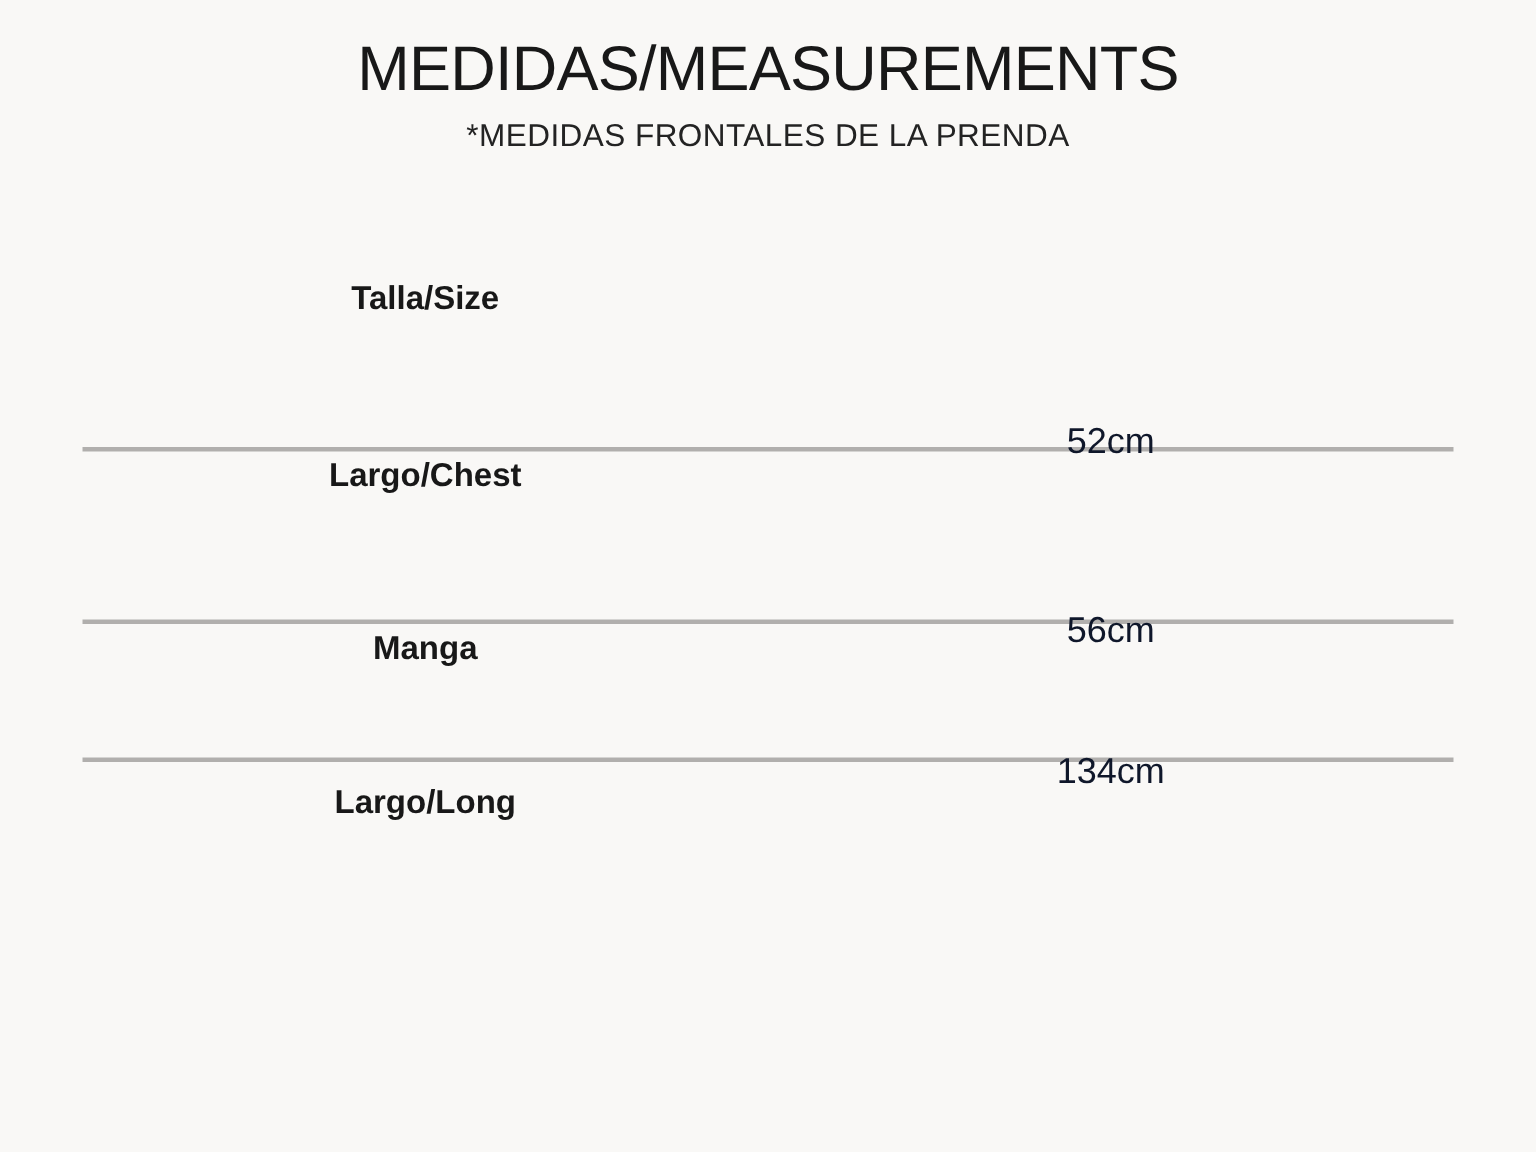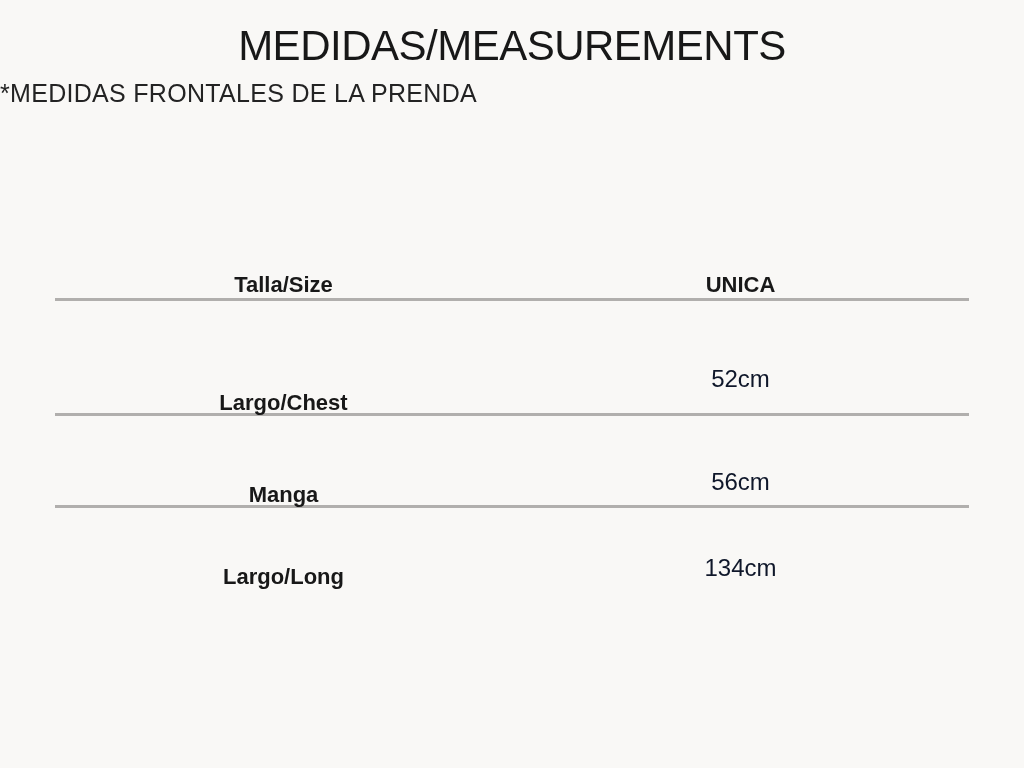--- a/index.html
+++ b/index.html
@@ -29,43 +29,43 @@
     font-size:42px;
     font-weight:normal;
     letter-spacing:-0.5px;
     color:var(--text);
   }
   .subtitle{
     position:absolute;
     top:79px;
     left:0;
     width:100%;
-    text-align:left;
-    font-size:25px;
+    text-align:center;
+    font-size:21px;
     font-weight:normal;
     letter-spacing:0.3px;
     color:#232323;
   }
   .size-table{
     position:absolute;
     left:55px;
     top:186px;
     width:914px;
   }
   .t-row{
     display:flex;
     width:100%;
   }
   .t-row.divided{
     border-top:3px solid var(--divider);
   }
   .cell{
     width:50%;
     display:flex;
-    align-items:flex-end;
+    align-items:flex-start;
     justify-content:center;
     text-align:center;
     color:var(--text);
   }
   .cell.label, .cell.colhead{
     font-weight:bold;
     font-size:22px;
   }
   .cell.value{
     font-weight:normal;
@@ -92,23 +92,20 @@
   <h1 class="title">MEDIDAS/MEASUREMENTS</h1>
 
   <div class="subtitle">*MEDIDAS FRONTALES DE LA PRENDA</div>
 
   <div class="size-table">
 
     <div class="t-row row-header">
       <div class="cell colhead">
         <span>Talla/Size</span>
       </div>
-      <div class="cell colhead">
-        <span>UNICA</span>
-      </div>
     </div>
 
     <div class="t-row divided row-1">
       <div class="cell label">
         <span>Largo/Chest</span>
       </div>
       <div class="cell value">
         <span>52cm</span>
       </div>
     </div>

